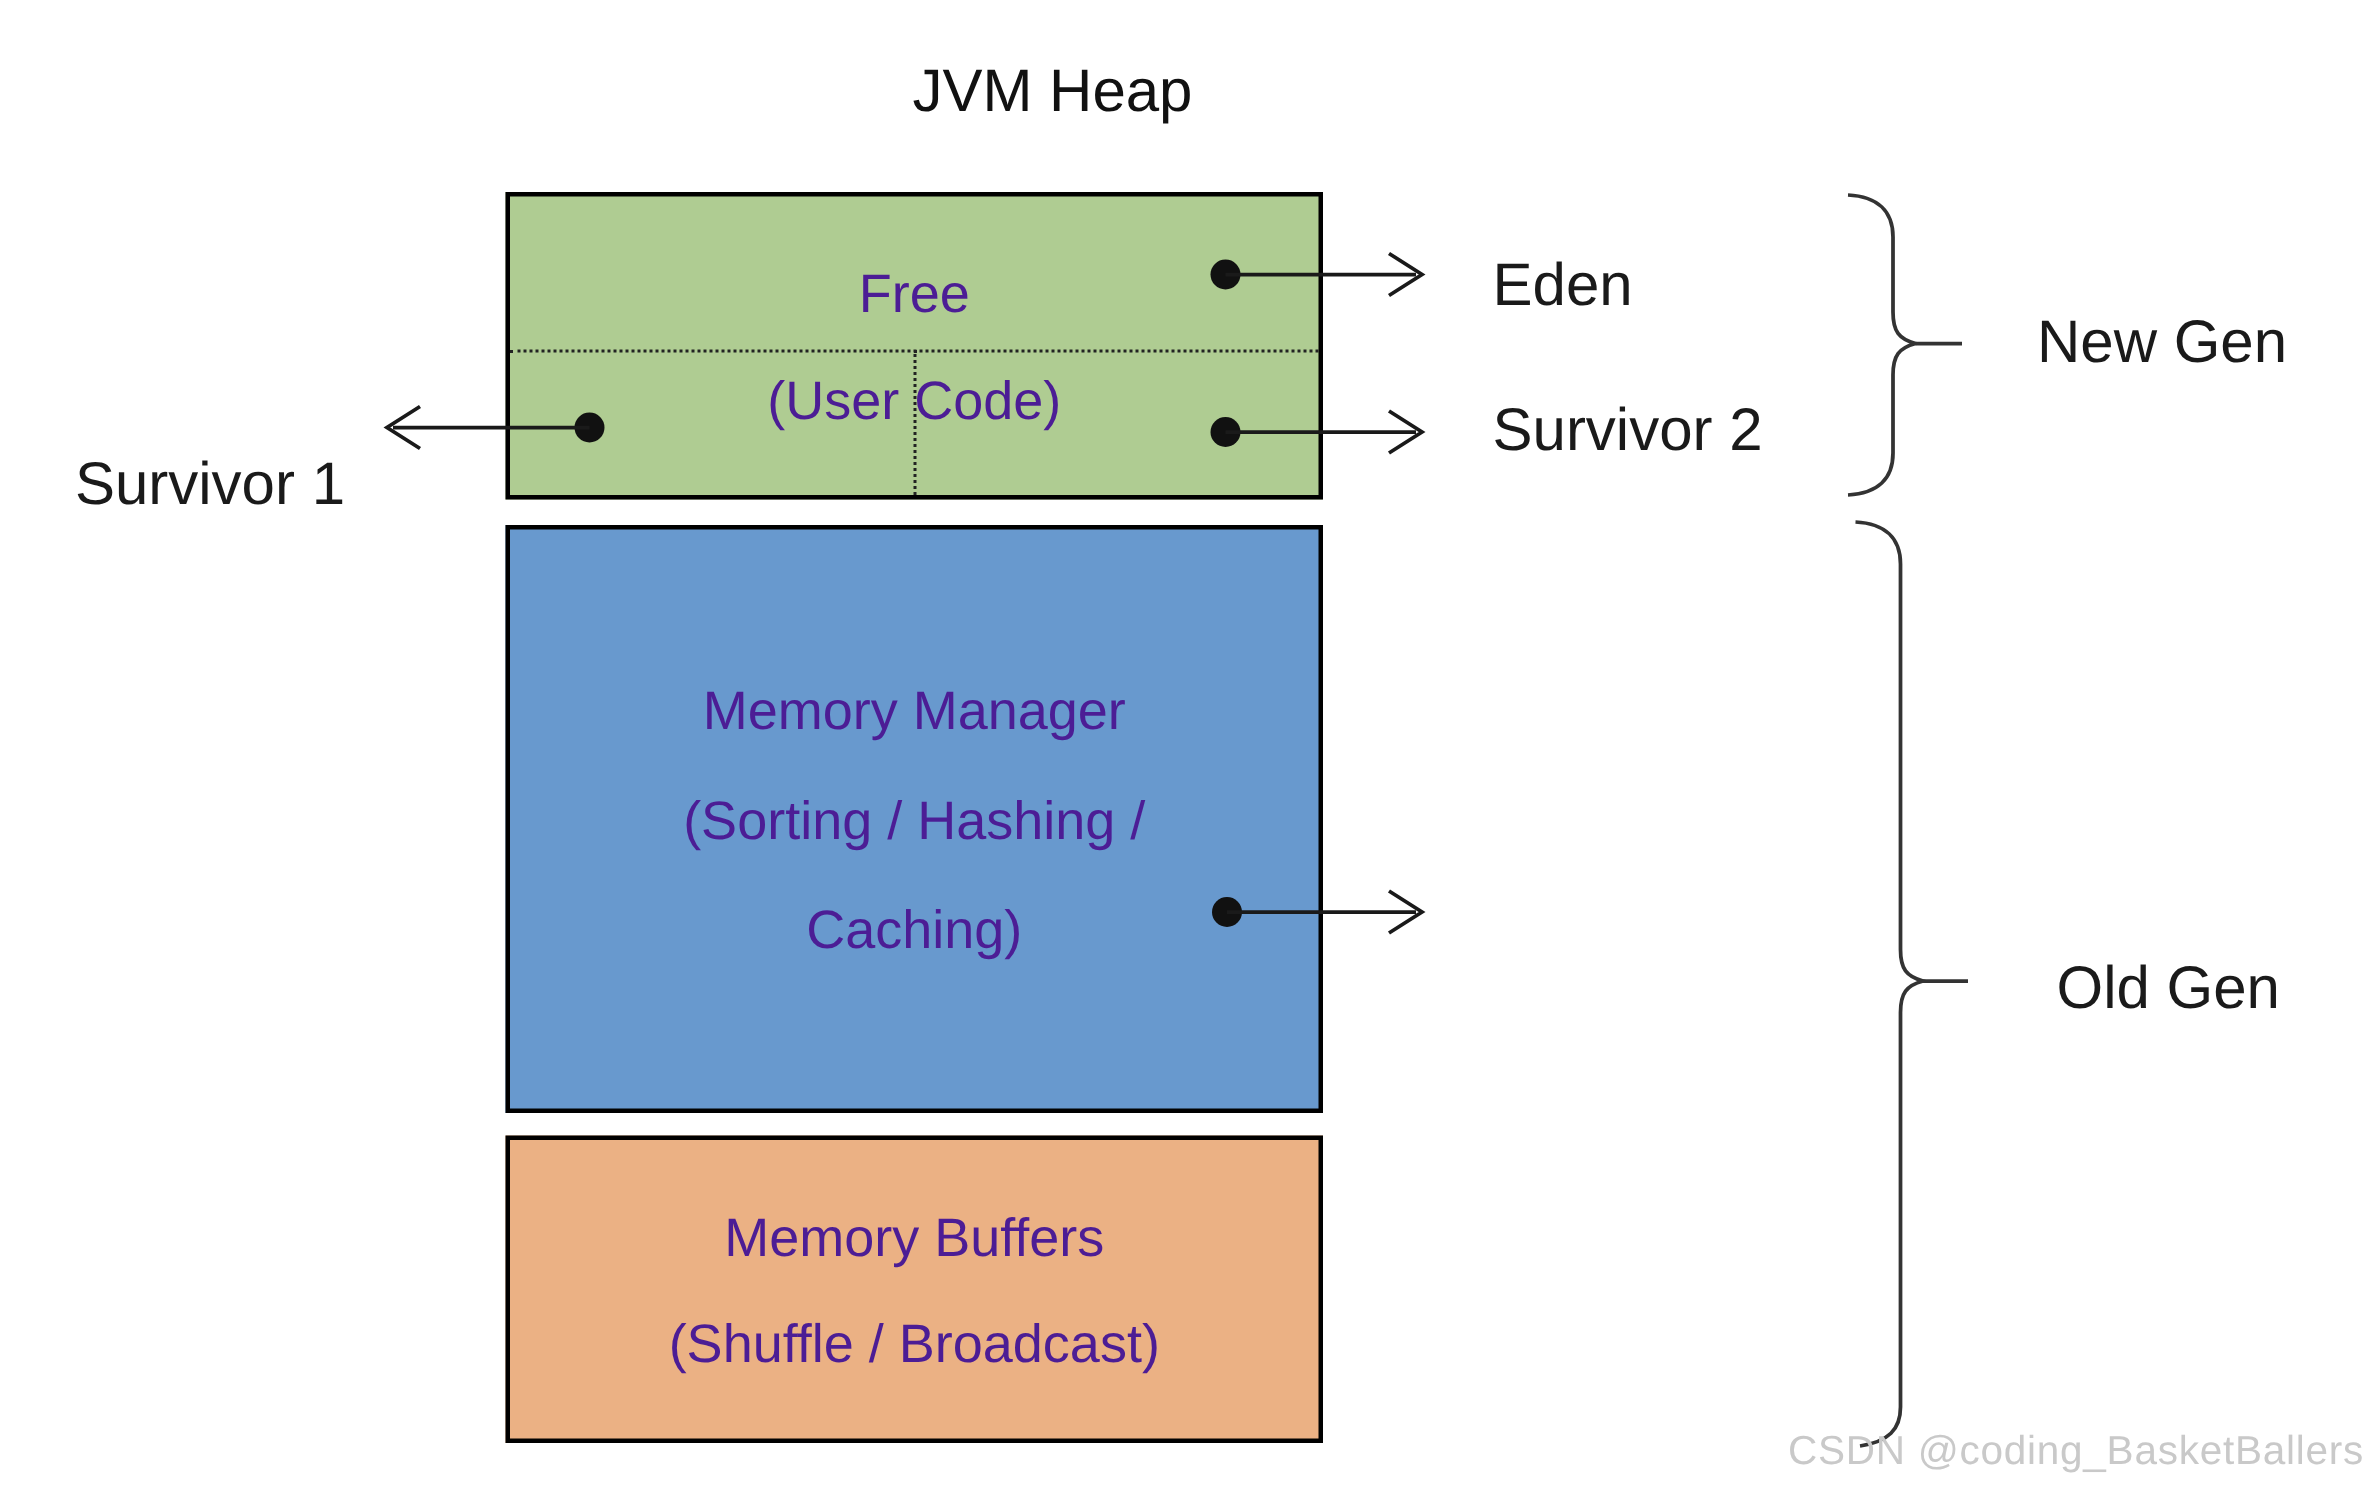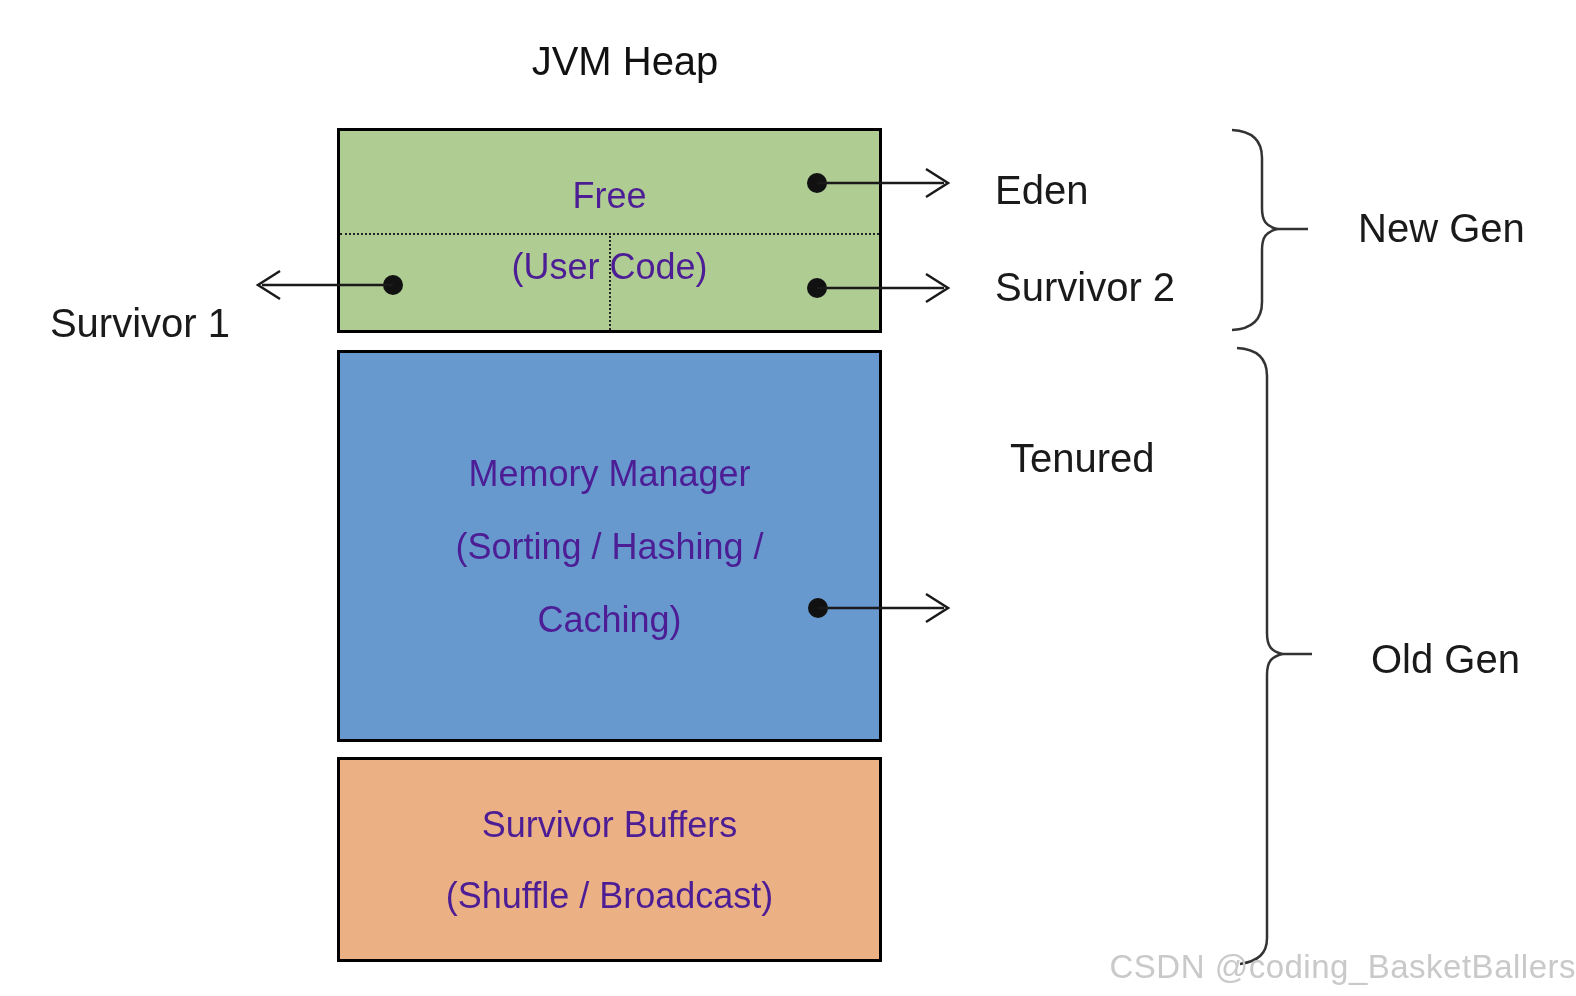--- a/index.html
+++ b/index.html
@@ -11,21 +11,21 @@
   .label{
     font-size:40px;line-height:44px;color:#1a1a1a;white-space:nowrap;
   }
   .box{
     position:absolute;box-sizing:border-box;border:3px solid #000;
     color:#4c1d95;font-size:36px;text-align:center;
   }
   .box .bline{white-space:nowrap;}
   .vcenter{display:flex;flex-direction:column;justify-content:center;align-items:center;}
   #title{
-    left:455px;top:38px;width:340px;text-align:center;
+    left:455px;top:38px;width:340px;text-align:right;
     font-size:40px;line-height:46px;color:#111;white-space:nowrap;
   }
   
   #heap-box{left:337px;top:128px;width:545px;height:205px;}
   #heap-free{position:absolute;left:0;top:41px;width:100%;line-height:48px;}
   #heap-usercode{position:absolute;left:0;top:112px;width:100%;line-height:48px;}
   #heap-hdiv{position:absolute;left:0;top:102px;width:100%;border-top:2px dotted #222;}
   #heap-vdiv{position:absolute;left:calc(50% - 1px);top:102px;height:97px;border-left:2px dotted #222;}
   
   #mem-box{left:337px;top:350px;width:545px;height:392px;line-height:73px;}
@@ -33,21 +33,21 @@
   #buf-box{left:337px;top:757px;width:545px;height:205px;line-height:71px;}
   
   #lbl-survivor1{left:30px;top:262px;width:200px;text-align:right;margin-top:39px;}
   #lbl-eden{left:995px;top:168px;}
   #lbl-survivor2{left:995px;top:265px;}
   #lbl-tenured{left:1010px;top:436px;}
   #lbl-newgen{left:1358px;top:206px;}
   #lbl-oldgen{left:1371px;top:637px;}
   #connectors{left:0;top:0;width:1576px;height:996px;pointer-events:none;}
   #watermark{
-    right:0px;top:952px;text-align:right;font-size:33px;line-height:30px;
+    right:0px;top:952px;text-align:right;font-size:27px;line-height:30px;
     color:#c9c9c9;white-space:nowrap;letter-spacing:0.5px;margin-left:28px;
   }
 </style>
 </head>
 <body>
 
 <div id="stage">
 
   <div id="title" class="abs">JVM Heap</div>
 
@@ -58,21 +58,21 @@
     <div id="heap-usercode" class="bline">(User Code)</div>
   </div>
 
   <div id="mem-box" class="box vcenter" style="background-color: rgb(104, 153, 206);">
     <div class="bline">Memory Manager</div>
     <div class="bline">(Sorting / Hashing /</div>
     <div class="bline">Caching)</div>
   </div>
 
   <div id="buf-box" class="box vcenter" style="background-color: rgb(235, 177, 132);">
-    <div class="bline">Survivor Buffers</div>
+    <div class="bline">Memory Buffers</div>
     <div class="bline">(Shuffle / Broadcast)</div>
   </div>
 
   <svg id="connectors" class="abs" viewBox="0 0 1576 996" xmlns="http://www.w3.org/2000/svg">
 
     <g stroke="#1a1a1a" stroke-width="2.5" fill="none">
       <circle cx="817" cy="183" r="10" fill="#111" stroke="none"></circle>
       <line x1="817" y1="183" x2="944" y2="183"></line>
       <polyline points="926,169 948,183 926,197"></polyline>
     </g>
@@ -104,18 +104,17 @@
     <g stroke="#333" stroke-width="2.5" fill="none">
       <path d="M1237,348 C1257,349 1267,359 1267,376 L1267,633 C1267,646 1271,651 1282,654
                C1271,657 1267,662 1267,675 L1267,938 C1267,953 1259,961 1240,964"></path>
       <line x1="1282" y1="654" x2="1312" y2="654"></line>
     </g>
   </svg>
 
   <div id="lbl-survivor1" class="abs label">Survivor 1</div>
   <div id="lbl-eden" class="abs label">Eden</div>
   <div id="lbl-survivor2" class="abs label">Survivor 2</div>
-  <div id="lbl-tenured" class="abs label">Tenured</div>
   <div id="lbl-newgen" class="abs label">New Gen</div>
   <div id="lbl-oldgen" class="abs label">Old Gen</div>
 
   <div id="watermark" class="abs" style="color: rgb(201, 201, 201);">CSDN @coding_BasketBallers</div>
 </div>
 
 </body></html>

